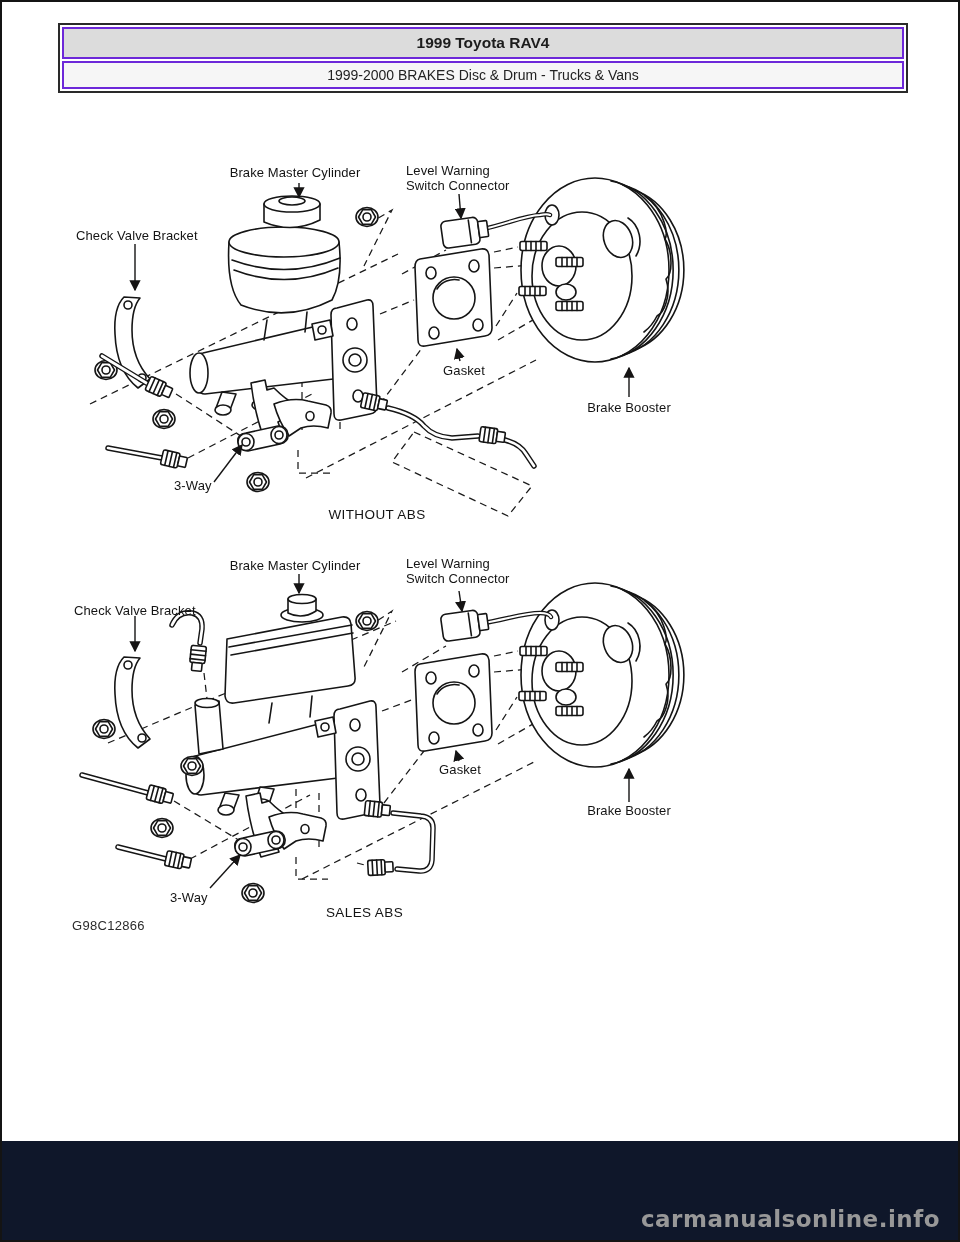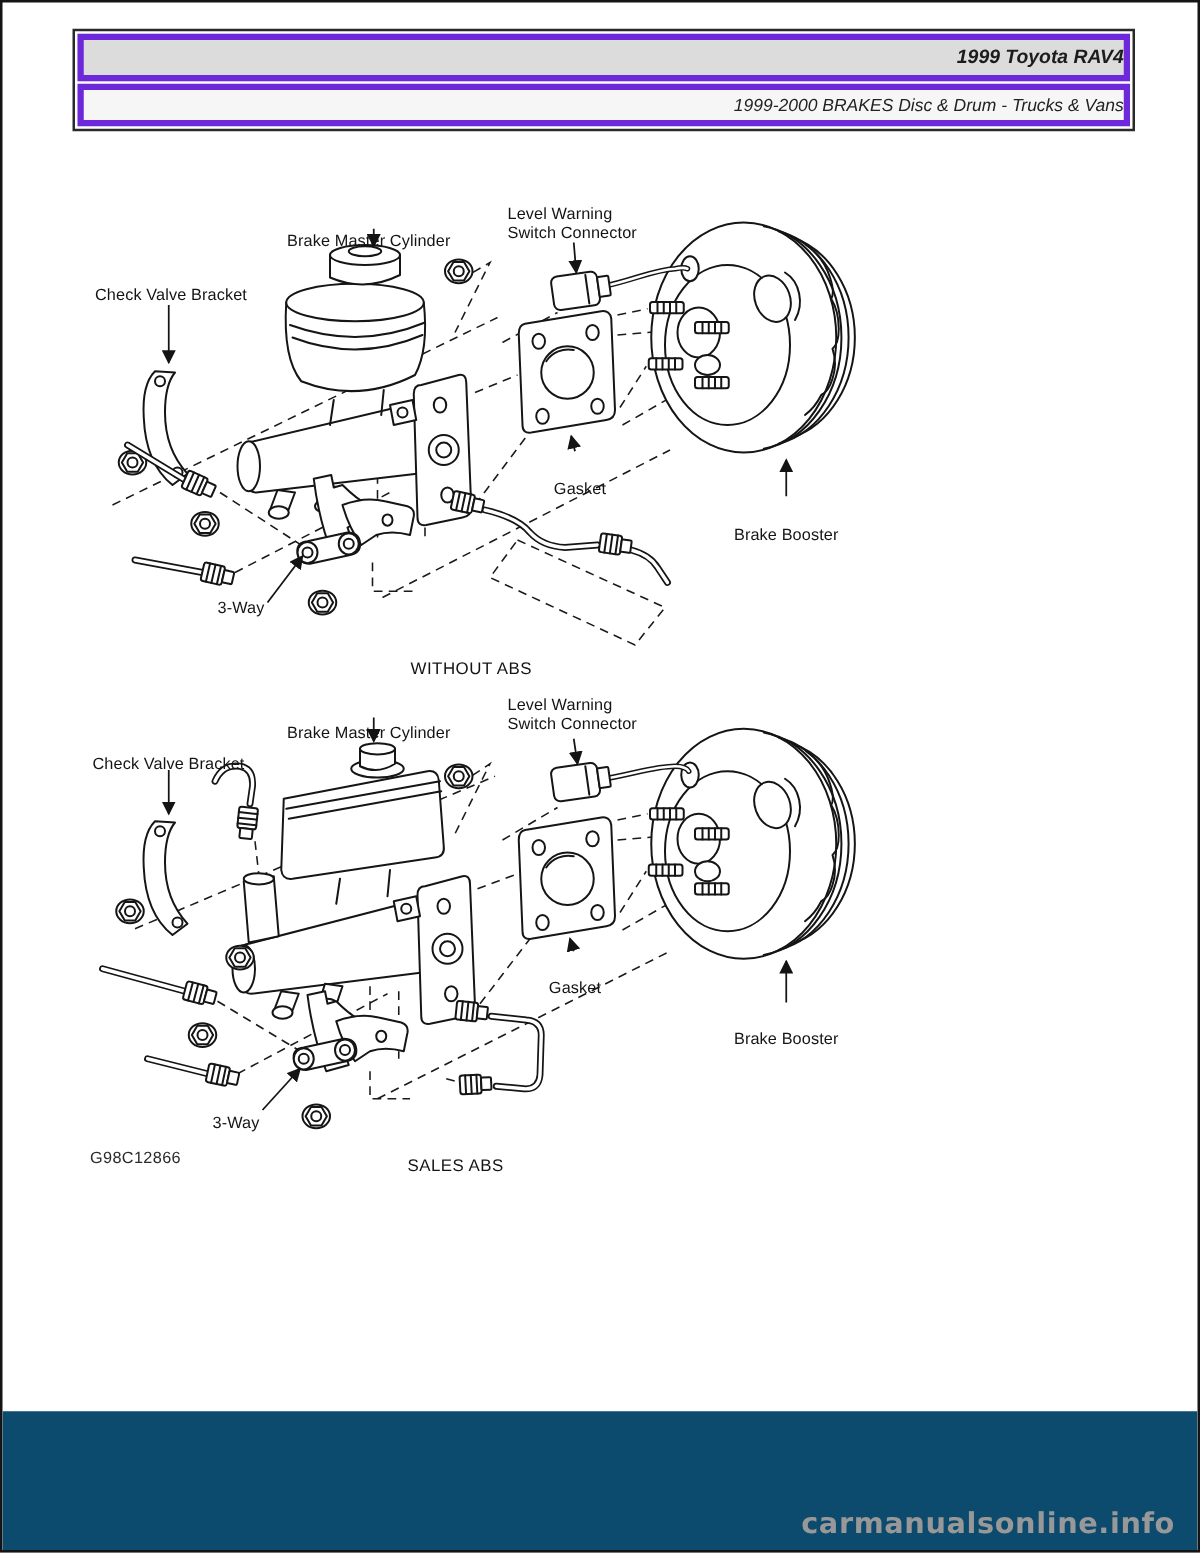--- a/index.html
+++ b/index.html
@@ -7,61 +7,61 @@
     position:relative; width:960px; height:1242px; margin:0 auto;
     background:#fff; border:2px solid #141414; box-sizing:border-box;
     font-family:"Liberation Sans","DejaVu Sans",sans-serif; overflow:hidden;
   }
   
   .header-box {
     position:absolute; left:56px; top:21px; width:850px;
     border:2px solid #2a2a2a; background:#fff; padding:2px; box-sizing:border-box;
   }
   .header-row {
-    border:5px solid #6d28d9; text-align:right; color:#1c1c1c;font-style:italic;
+    border:2px solid #6d28d9; text-align:center; color:#1c1c1c;
   }
   .header-row.title {
     background:#dcdcdc; height:28px; line-height:28px;
     font-size:15.5px; font-weight:bold;
   }
   .header-row.subtitle {
     background:#f6f6f6; height:24px; line-height:24px;
     font-size:14px; margin-top:2px; color:#222;
   }
   
   figure.diagram { position:absolute; margin:0; }
   figure.d1 { left:60px; top:140px; width:660px; height:390px; }
   figure.d2 { left:60px; top:545px; width:660px; height:385px; }
   figure.diagram svg { position:absolute; left:0; top:0; }
   .lbl {
     position:absolute; font-size:13px; color:#141414; line-height:15px;
     white-space:pre-line; letter-spacing:0.1px;
   }
-  .lbl.center { text-align:center;margin-top:20px; }
+  .lbl.center { text-align:center; }
   .lbl.variant { font-size:13.5px; letter-spacing:0.4px; }
   .lbl.code { font-size:13px; color:#2b2b2b; letter-spacing:0.3px; }
   
   .ln { fill:none; stroke:#151515; stroke-width:1.6; stroke-linecap:round; stroke-linejoin:round; }
   .fw { fill:#fff; stroke:#151515; stroke-width:1.6; stroke-linecap:round; stroke-linejoin:round; }
   .dash { fill:none; stroke:#1a1a1a; stroke-width:1.25; stroke-dasharray:7 5; }
   .tube-o { fill:none; stroke:#151515; stroke-width:5.5; stroke-linecap:round; }
   .tube-i { fill:none; stroke:#fff; stroke-width:2.7; stroke-linecap:round; }
   .wire-o { fill:none; stroke:#151515; stroke-width:4.4; stroke-linecap:round; }
   .wire-i { fill:none; stroke:#fff; stroke-width:2.1; stroke-linecap:round; }
   .arrow { fill:none; stroke:#151414; stroke-width:1.4; marker-end:url(#arrh); }
   
   .caption {
     position:absolute; left:58px; top:964px; width:840px;
     font-family:"Liberation Serif","DejaVu Serif",serif;
     font-weight:bold; font-size:18px; color:#0d0d0d; line-height:29px;
   }
   .caption .cap1 { text-decoration:underline; }
   
   .footer {
-    position:absolute; left:0; bottom:0; width:100%; height:111px; background:#0c4a6e;
+    position:absolute; left:0; bottom:0; width:100%; height:99px; background:#0f172a;
   }
   .watermark {
     position:absolute; right:18px; bottom:8px;
     font-family:"DejaVu Sans","Liberation Sans",sans-serif;
     font-size:23px; font-weight:600; color:#989898; letter-spacing:0.5px;
   }
 </style>
 </head>
 <body>
 

